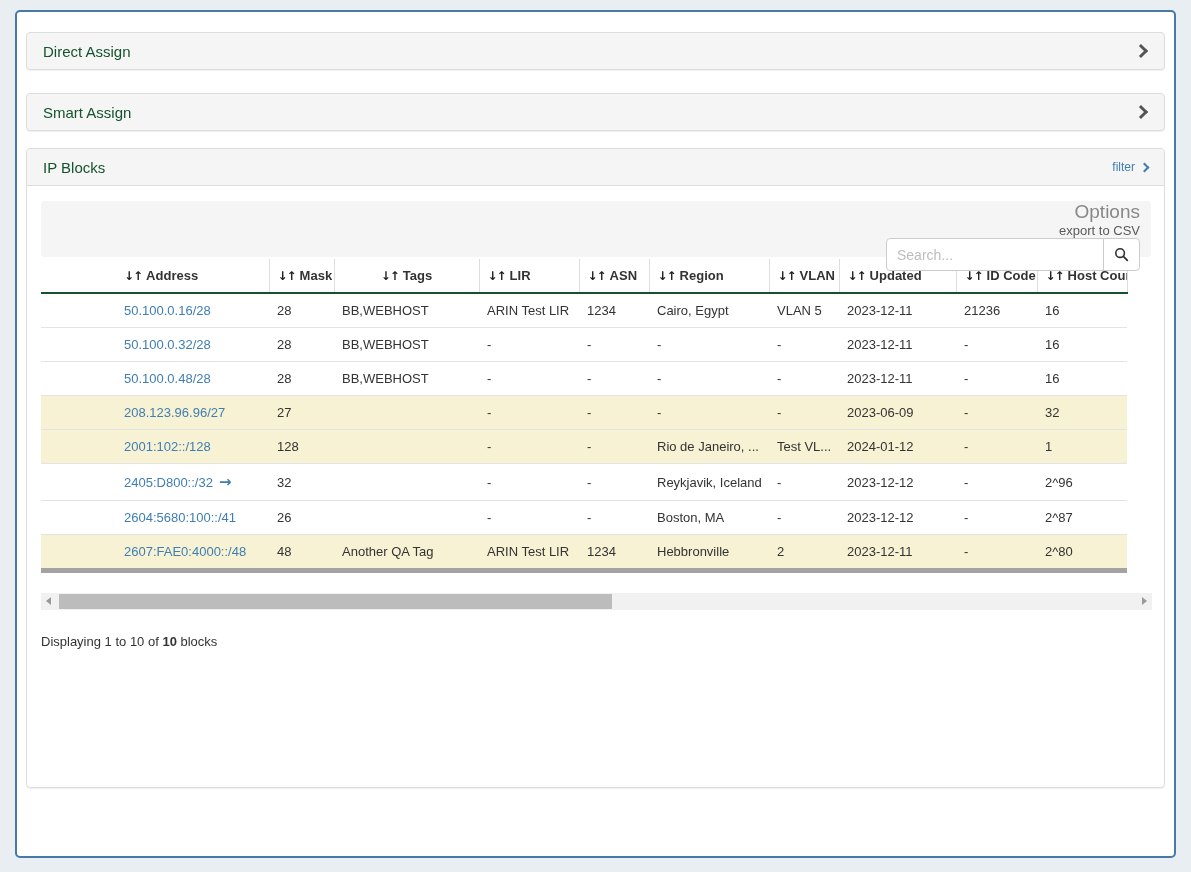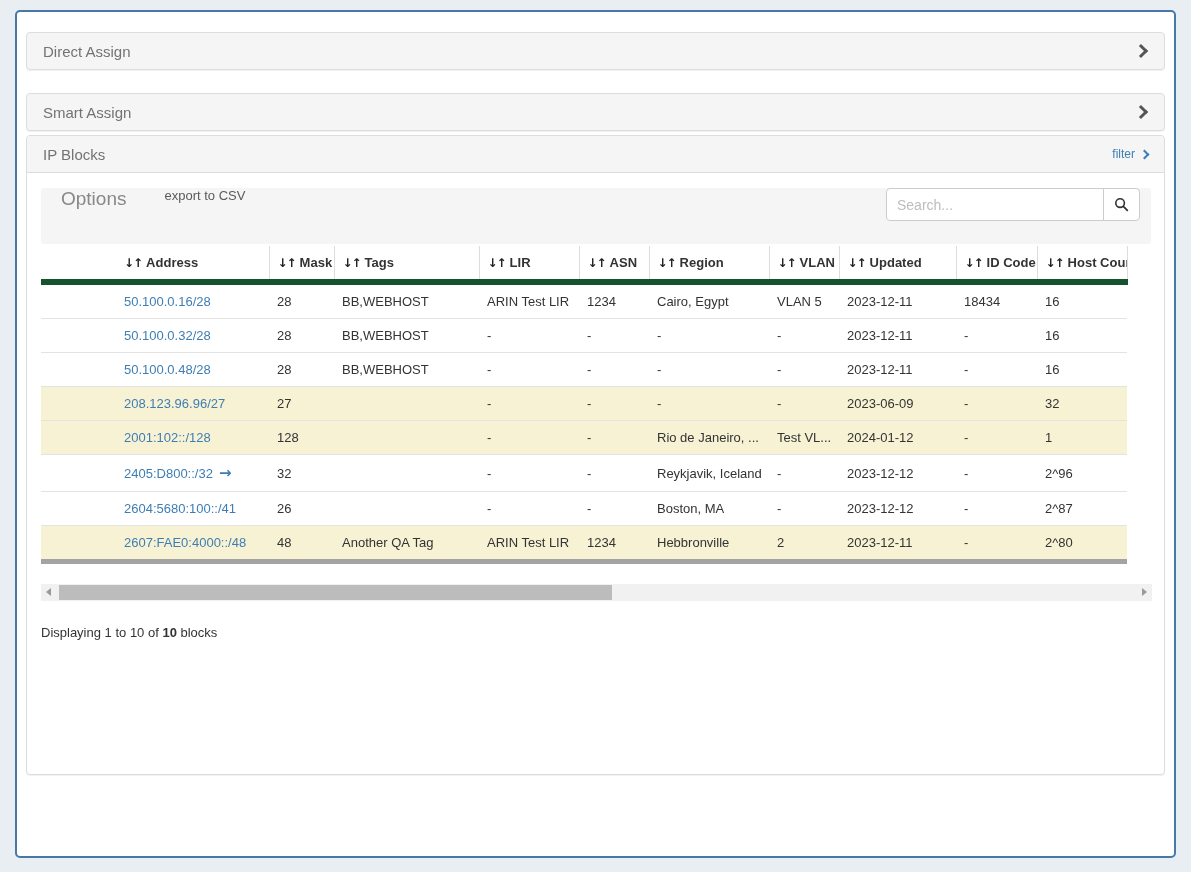--- a/index.html
+++ b/index.html
@@ -32,22 +32,22 @@
     background: #f5f5f5;
     border: 1px solid #ddd;
     border-radius: 4px;
     box-shadow: 0 1px 1px rgba(0,0,0,0.06);
     display: flex;
     align-items: center;
     padding: 0 18px 0 16px;
     cursor: pointer;
   }
   .collapse-panel.da { margin-bottom: 23px; }
-  .collapse-panel.sa { margin-bottom: 4px; gap: 14px; }
-  .panel-label { font-size: 15px; color: #737373; }
+  .collapse-panel.sa { margin-bottom: 17px; gap: 14px; }
+  .panel-label { font-size: 15px; color: #14532d; }
   .chev {
     margin-left: auto;
     width: 10px; height: 10px;
     border-top: 3px solid #555;
     border-right: 3px solid #555;
     transform: rotate(45deg);
     display: inline-block;
   }
 
   .ip-panel {
@@ -84,22 +84,23 @@
     transform: rotate(45deg);
     display: inline-block;
   }
   .ip-body { padding: 15px 13px 0 14px; height: 602px; }
 
   .options-bar {
     height: 56px;
     background: #f5f5f5;
     border-radius: 3px;
     display: flex;
-    align-items: flex-start;
+    align-items: flex-end;
     padding: 0 11px 0 20px;
+    flex-direction: column;
   }
   .options-title { font-size: 19px; color: #888; }
   .export-link { margin-left: 38px; font-size: 13px; color: #5a5a5a; text-decoration: none; cursor: pointer; }
   .search-group { margin-left: auto; display: flex; }
   .search-input {
     width: 218px; height: 33px;
     border: 1px solid #ccc;
     border-radius: 4px 0 0 4px;
     padding: 0 10px;
     font-size: 14px;
@@ -124,21 +125,21 @@
     border-collapse: collapse;
     table-layout: fixed;
     width: 1086px;
     font-size: 13px;
     color: #333;
   }
   .ip-table th {
     padding: 9px 8px;
     text-align: left;
     font-weight: bold;
-    border-bottom: 6px solid #14532d;
+    border-bottom: 2px solid #14532d;
     white-space: nowrap;
     overflow: hidden;
     cursor: pointer;
   }
   .ip-table th.sep { border-left: 1px solid #ddd; }
   .ip-table th.last { border-right: 1px solid #ddd; }
   .sort-icon { font-weight: bold; color: #222; letter-spacing: -1px; margin-right: 4px; font-family: "DejaVu Sans", sans-serif; font-size: 12px; }
   .ip-table td {
     padding: 9px 8px;
     border-top: 1px solid #e3e3e3;
@@ -216,42 +217,42 @@
             </button>
           </div>
         </div>
 
         <table class="ip-table">
           <thead>
             <tr id="thead-row">
                 <th style="width: 75px;"></th>
                 <th style="width: 153px;"><span class="sort-icon">↓↑</span><span>Address</span></th>
                 <th class="sep" style="width: 65px;"><span class="sort-icon">↓↑</span><span>Mask</span></th>
-                <th class="sep" style="width: 145px;"><span class="sort-icon">↓↑</span><span>Tags</span></th>
+                <th class="sep" style="width: 145px; text-align: center;"><span class="sort-icon">↓↑</span><span>Tags</span></th>
                 <th class="sep" style="width: 100px;"><span class="sort-icon">↓↑</span><span>LIR</span></th>
                 <th class="sep" style="width: 70px;"><span class="sort-icon">↓↑</span><span>ASN</span></th>
                 <th class="sep" style="width: 120px;"><span class="sort-icon">↓↑</span><span>Region</span></th>
                 <th class="sep" style="width: 70px;"><span class="sort-icon">↓↑</span><span>VLAN</span></th>
                 <th class="sep" style="width: 117px;"><span class="sort-icon">↓↑</span><span>Updated</span></th>
                 <th class="sep" style="width: 81px;"><span class="sort-icon">↓↑</span><span>ID Code</span></th>
                 <th class="sep last" style="width: 90px;"><span class="sort-icon">↓↑</span><span>Host Count</span></th>
               </tr>
           </thead>
           <tbody id="tbody">
               <tr>
                 <td></td>
                 <td><a class="addr">50.100.0.16/28</a></td>
                 <td>28</td>
                 <td>BB,WEBHOST</td>
                 <td>ARIN Test LIR</td>
                 <td>1234</td>
                 <td>Cairo, Egypt</td>
                 <td>VLAN 5</td>
                 <td>2023-12-11</td>
-                <td>18434</td>
+                <td>21236</td>
                 <td>16</td>
               </tr>
               <tr>
                 <td></td>
                 <td><a class="addr">50.100.0.32/28</a></td>
                 <td>28</td>
                 <td>BB,WEBHOST</td>
                 <td>-</td>
                 <td>-</td>
                 <td>-</td>

